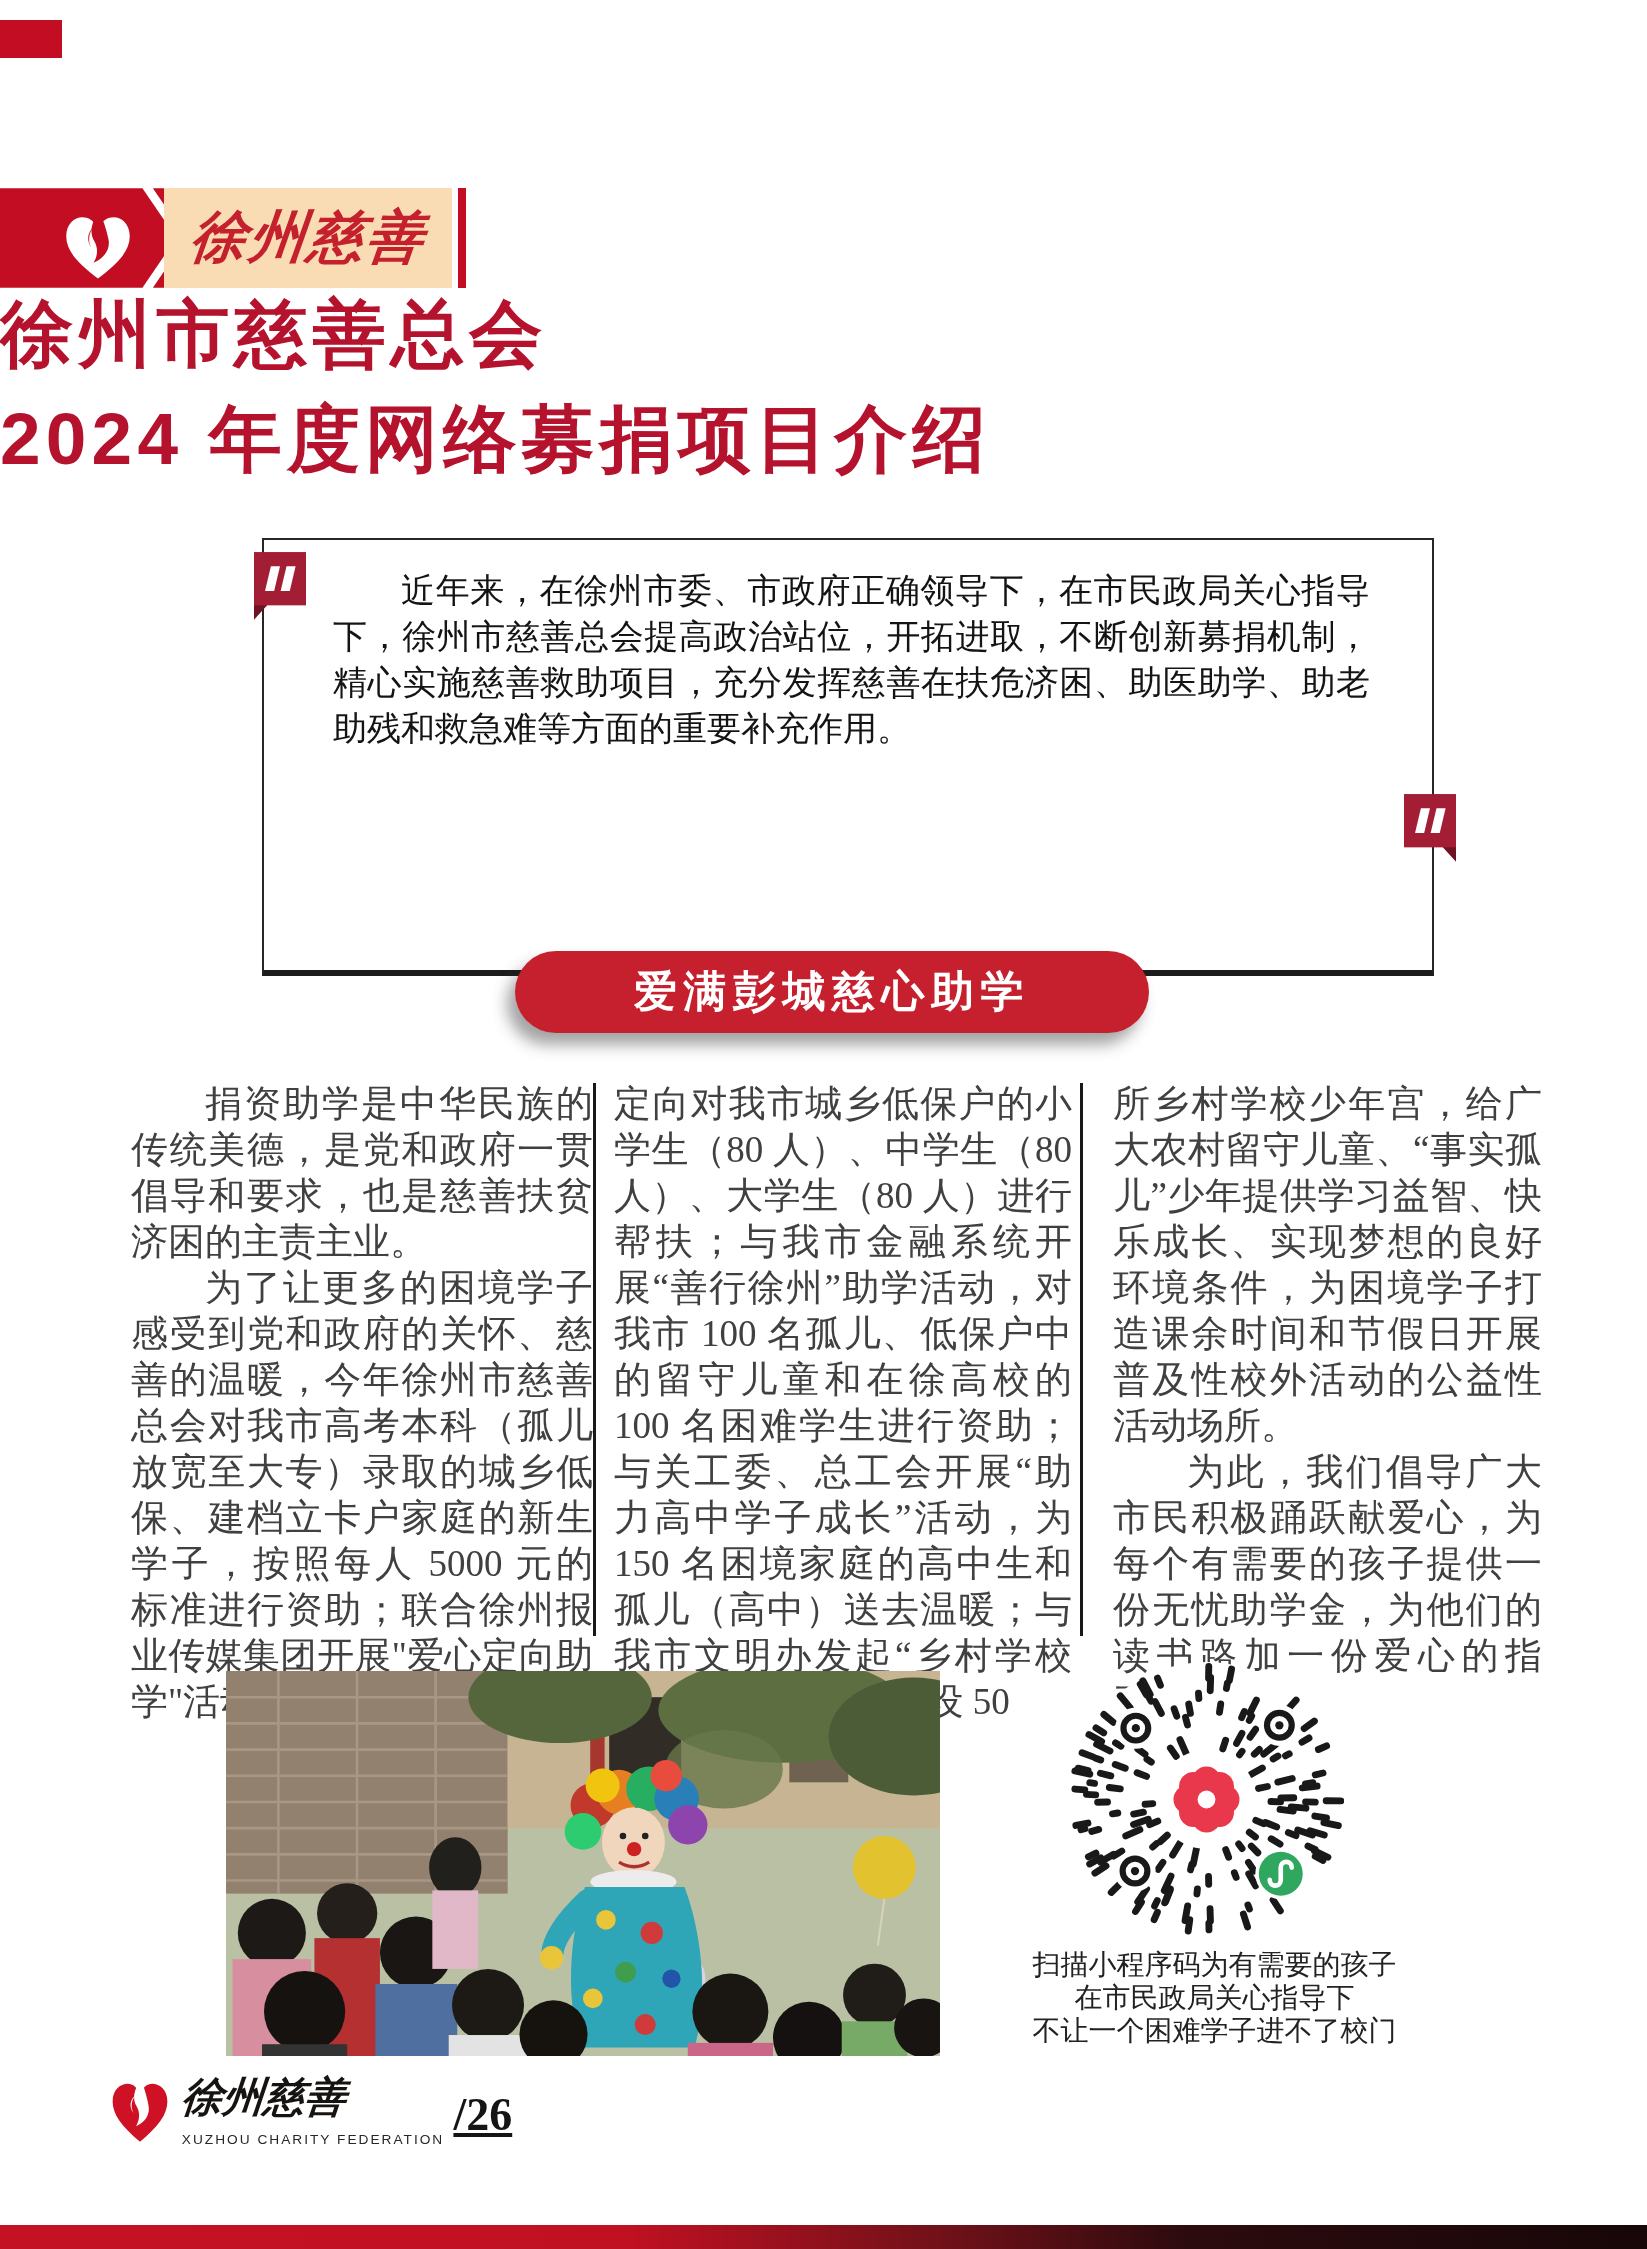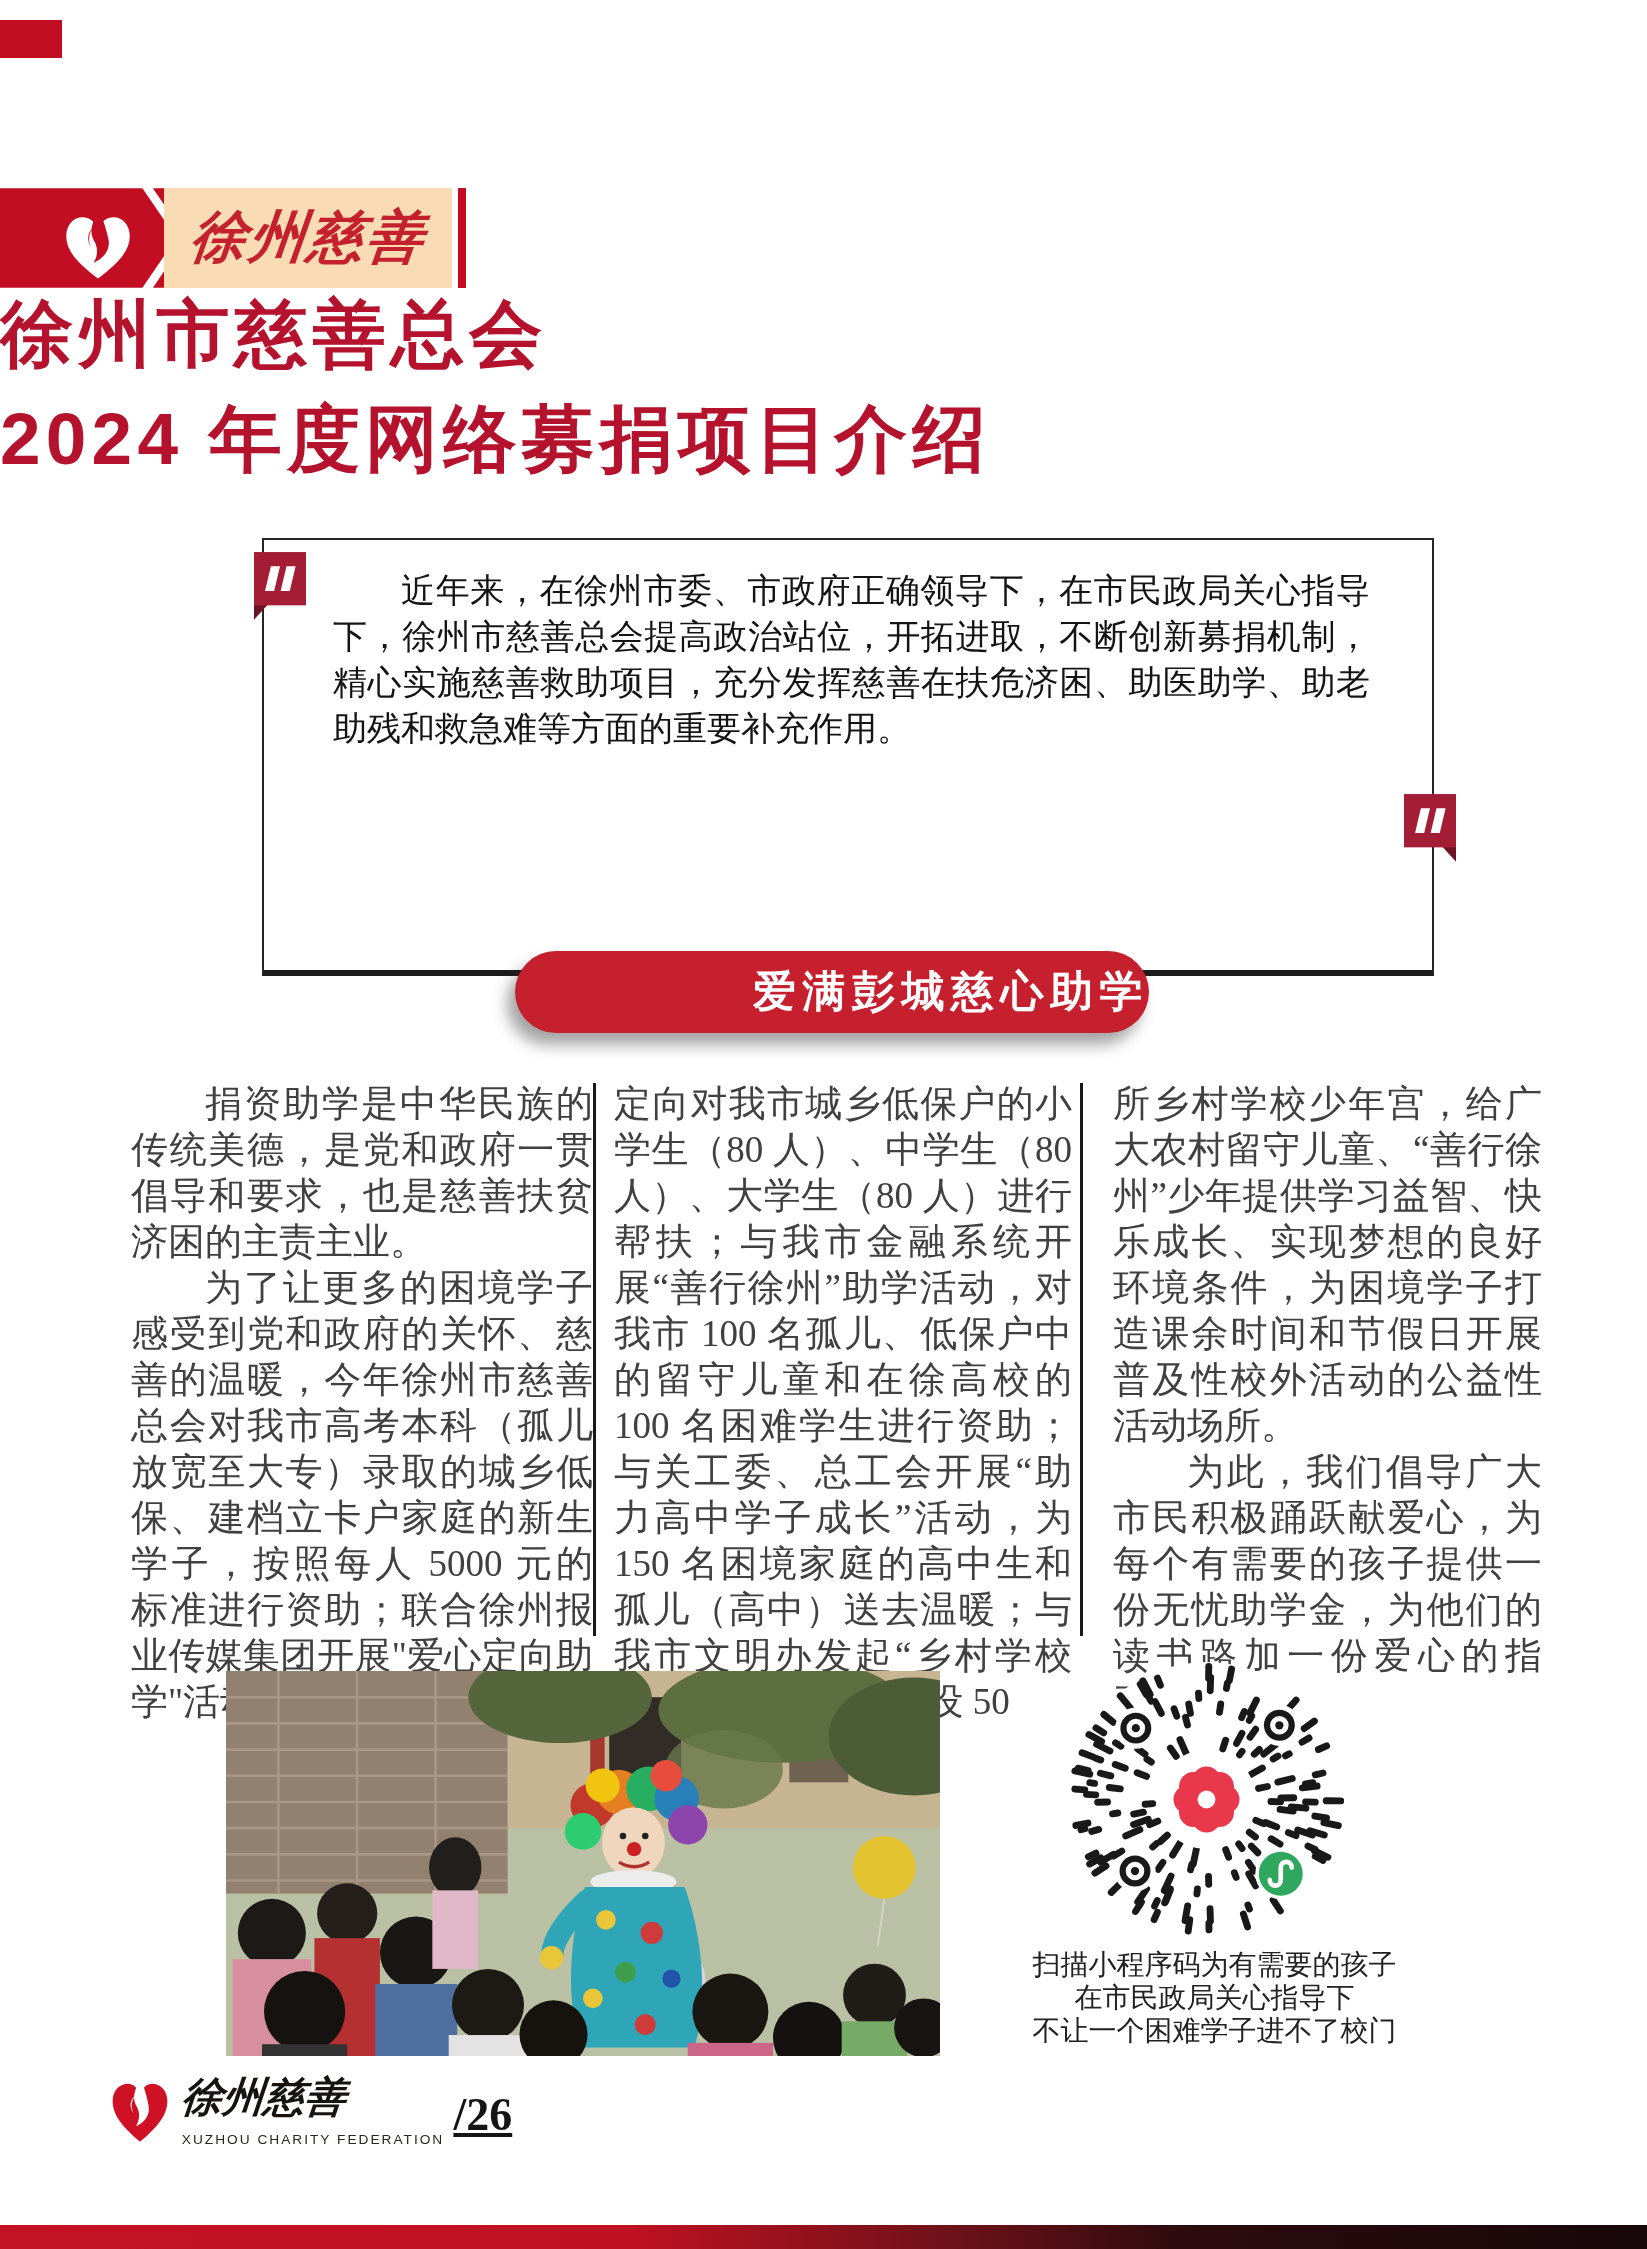--- a/index.html
+++ b/index.html
@@ -26,21 +26,21 @@
   .intro-box{position:absolute;left:262px;top:538px;width:1172px;height:438px;box-sizing:border-box;
              border:2px solid #262626;border-bottom:6.5px solid #1c1c1c;background:#ffffff;padding-left:19px;}
   .intro-text{position:absolute;left:69px;right:62px;top:27.5px;}
   .intro-p{margin:0;text-indent:2em;font-size:34px;line-height:46px;text-align:justify;color:#141414;}
   .quote-badge{position:absolute;width:52px;height:69px;}
   .quote-badge.open{left:-10.5px;top:11.8px;}
   .quote-badge.close{right:-23.6px;top:254px;}
 
   
   .pill{position:absolute;left:515px;top:951px;width:634px;height:82px;background:#c6202f;
-        border-radius:42px;display:flex;align-items:center;justify-content:flex-end;
+        border-radius:42px;display:flex;align-items:center;justify-content:center;
         box-shadow:-7.9px 11.8px 14.4px rgba(50,50,50,.45);}
   .pill span{font-family:"Liberation Sans",sans-serif;font-weight:900;color:#ffffff;
         font-size:43px;letter-spacing:6.5px;}
 
   
   .col{position:absolute;top:1081px;font-size:37px;line-height:46px;text-align:justify;color:#404040;}
   .col p{margin:0;}
   .col p.ind{text-indent:2em;}
   .col1{left:131px;width:462px;}
   .col2{left:614px;width:458px;}
@@ -121,21 +121,21 @@
   <div class="col col1">
     <p class="ind">捐资助学是中华民族的传统美德，是党和政府一贯倡导和要求，也是慈善扶贫济困的主责主业。</p>
     <p class="ind">为了让更多的困境学子感受到党和政府的关怀、慈善的温暖，今年徐州市慈善总会对我市高考本科（孤儿放宽至大专）录取的城乡低保、建档立卡户家庭的新生学子，按照每人 5000 元的标准进行资助；联合徐州报业传媒集团开展"爱心定向助学"活动，</p>
   </div>
   <div class="divider d1"></div>
   <div class="col col2">
     <p>定向对我市城乡低保户的小学生（80 人）、中学生（80 人）、大学生（80 人）进行帮扶；与我市金融系统开展“善行徐州”助学活动，对我市 100 名孤儿、低保户中的留守儿童和在徐高校的 100 名困难学生进行资助；与关工委、总工会开展“助力高中学子成长”活动，为 150 名困境家庭的高中生和孤儿（高中）送去温暖；与我市文明办发起“乡村学校少年宫”计划，拟建设 50</p>
   </div>
   <div class="divider d2"></div>
   <div class="col col3">
-    <p>所乡村学校少年宫，给广大农村留守儿童、“善行徐州”少年提供学习益智、快乐成长、实现梦想的良好环境条件，为困境学子打造课余时间和节假日开展普及性校外活动的公益性活动场所。</p>
+    <p>所乡村学校少年宫，给广大农村留守儿童、“事实孤儿”少年提供学习益智、快乐成长、实现梦想的良好环境条件，为困境学子打造课余时间和节假日开展普及性校外活动的公益性活动场所。</p>
     <p class="ind">为此，我们倡导广大市民积极踊跃献爱心，为每个有需要的孩子提供一份无忧助学金，为他们的读书路加一份爱心的指引。</p>
   </div>
 
   <svg class="photo" viewBox="0 0 1090 588" preserveAspectRatio="none">
     <rect x="0" y="0" width="1090" height="588" fill="#b9c0a4"></rect>
 
     <rect x="0" y="0" width="430" height="340" fill="#93816f"></rect>
     <g stroke="#a99786" stroke-width="4">
       <line x1="0" y1="40" x2="430" y2="40"></line>
         <line x1="0" y1="80" x2="430" y2="80"></line>

